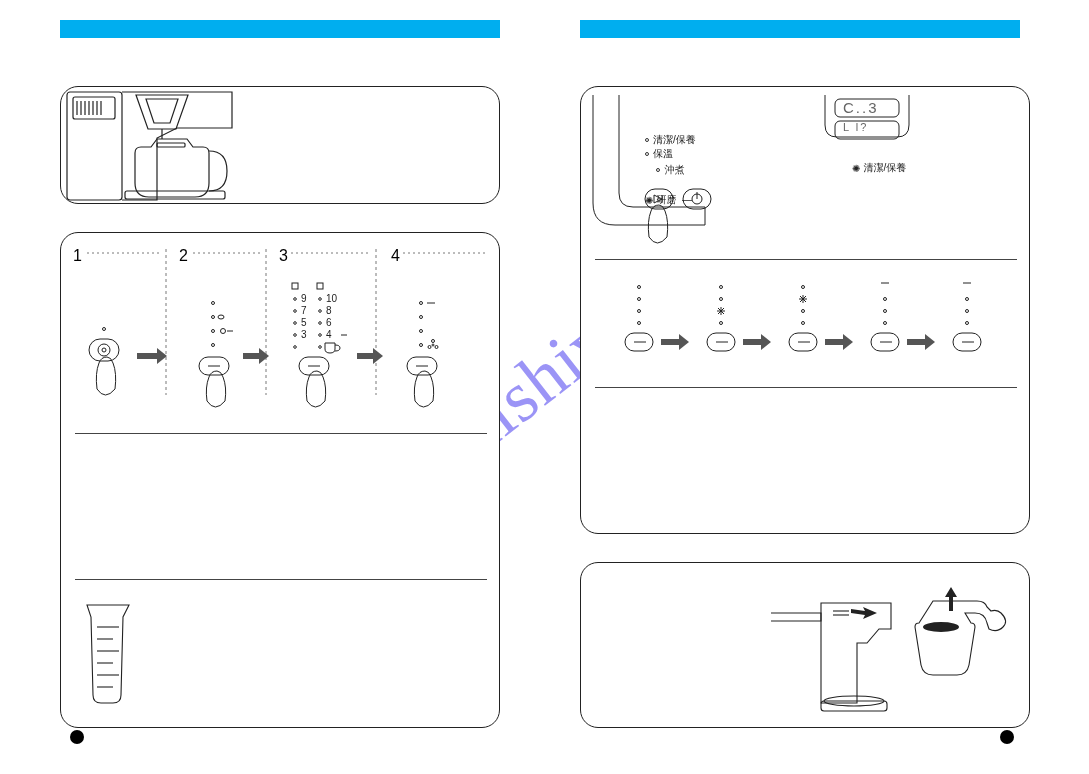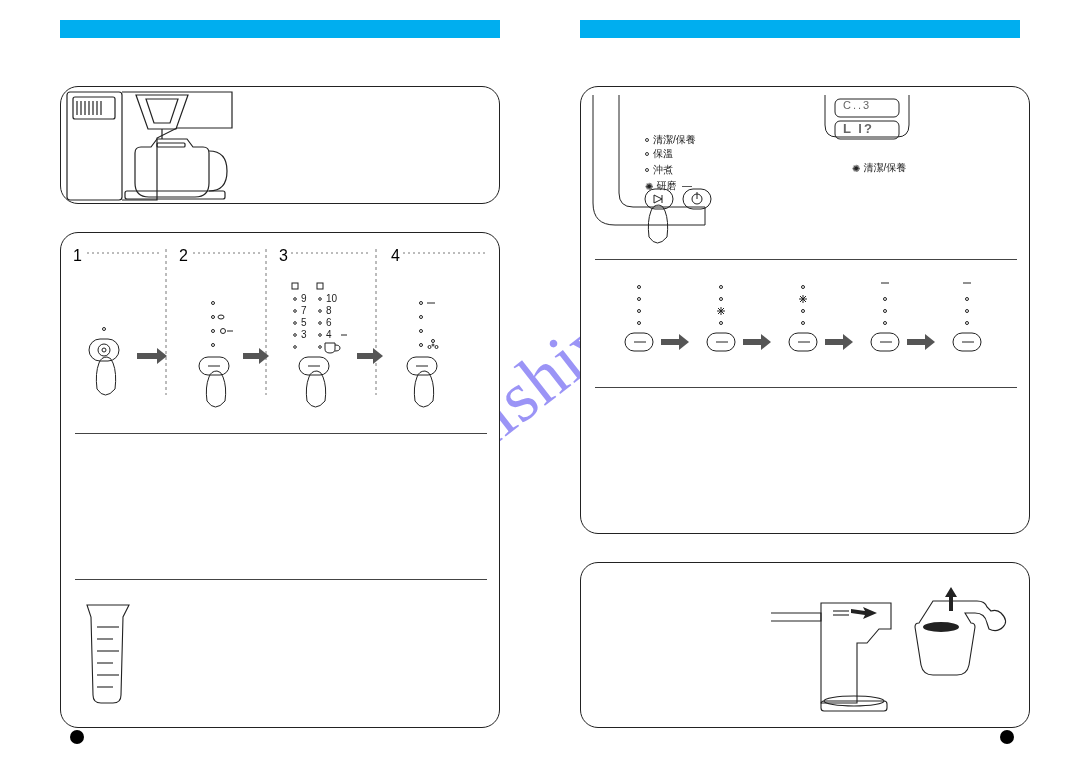--- a/index.html
+++ b/index.html
@@ -264,28 +264,28 @@
         <circle cx="108" cy="104" r="5"></circle>
         <line x1="108" y1="97" x2="108" y2="104"></line>
 
         <path d="M62 116 q-4 10 -2 26 q8 12 18 0 q2 -16 -2 -26 q-2 -6 -6 -6 q-6 0 -8 6 z"></path>
       </g>
     </svg>
 
     <div style="position:absolute;top:46px;left:64px;">
       <div class="cn-label"><span class="dot-ind"></span><span>清潔/保養</span></div>
       <div class="cn-label" style="margin-top:0;"><span class="dot-ind"></span><span>保溫</span></div>
-      <div class="cn-label" style="margin-top:2px;"><span class="dot-ind"></span><span>沖煮</span></div>
-      <div class="cn-label" style="margin-top:2px;"><span class="star-ind">✺</span><span>研磨</span>&nbsp;&nbsp;<span>—</span></div>
+      <div class="cn-label" style="margin-top:2px;text-align:center;"><span class="dot-ind"></span><span>沖煮</span></div>
+      <div class="cn-label" style="margin-top:16px;"><span class="star-ind">✺</span><span>研磨</span>&nbsp;&nbsp;<span>—</span></div>
     </div>
 
     <div class="cn-label" style="position:absolute;top:74px;left:271px;"><span class="star-ind">✺</span><span>清潔/保養</span></div>
 
-    <div style="position:absolute;top:12px;left:262px;font-size:11px;letter-spacing:2px;color:#666;">C..3</div>
-    <div style="position:absolute;top:34px;left:262px;font-size:13px;letter-spacing:2px;color:#666;font-weight:bold;">L l?</div>
+    <div style="position:absolute;top:12px;left:262px;font-size:15px;letter-spacing:2px;color:#666;">C..3</div>
+    <div style="position:absolute;top:34px;left:262px;font-size:11px;letter-spacing:2px;color:#666;">L l?</div>
 
     <div class="hr" style="top:172px;left:14px;width:422px;"></div>
 
     <svg style="position:absolute;top:186px;left:10px;" width="430" height="100">
       <g stroke="#222" stroke-width="1" fill="none">
 
         <circle cx="48" cy="14" r="1.5"></circle>
           <circle cx="48" cy="26" r="1.5"></circle>
           <circle cx="48" cy="38" r="1.5"></circle>
           <circle cx="48" cy="50" r="1.5"></circle>

